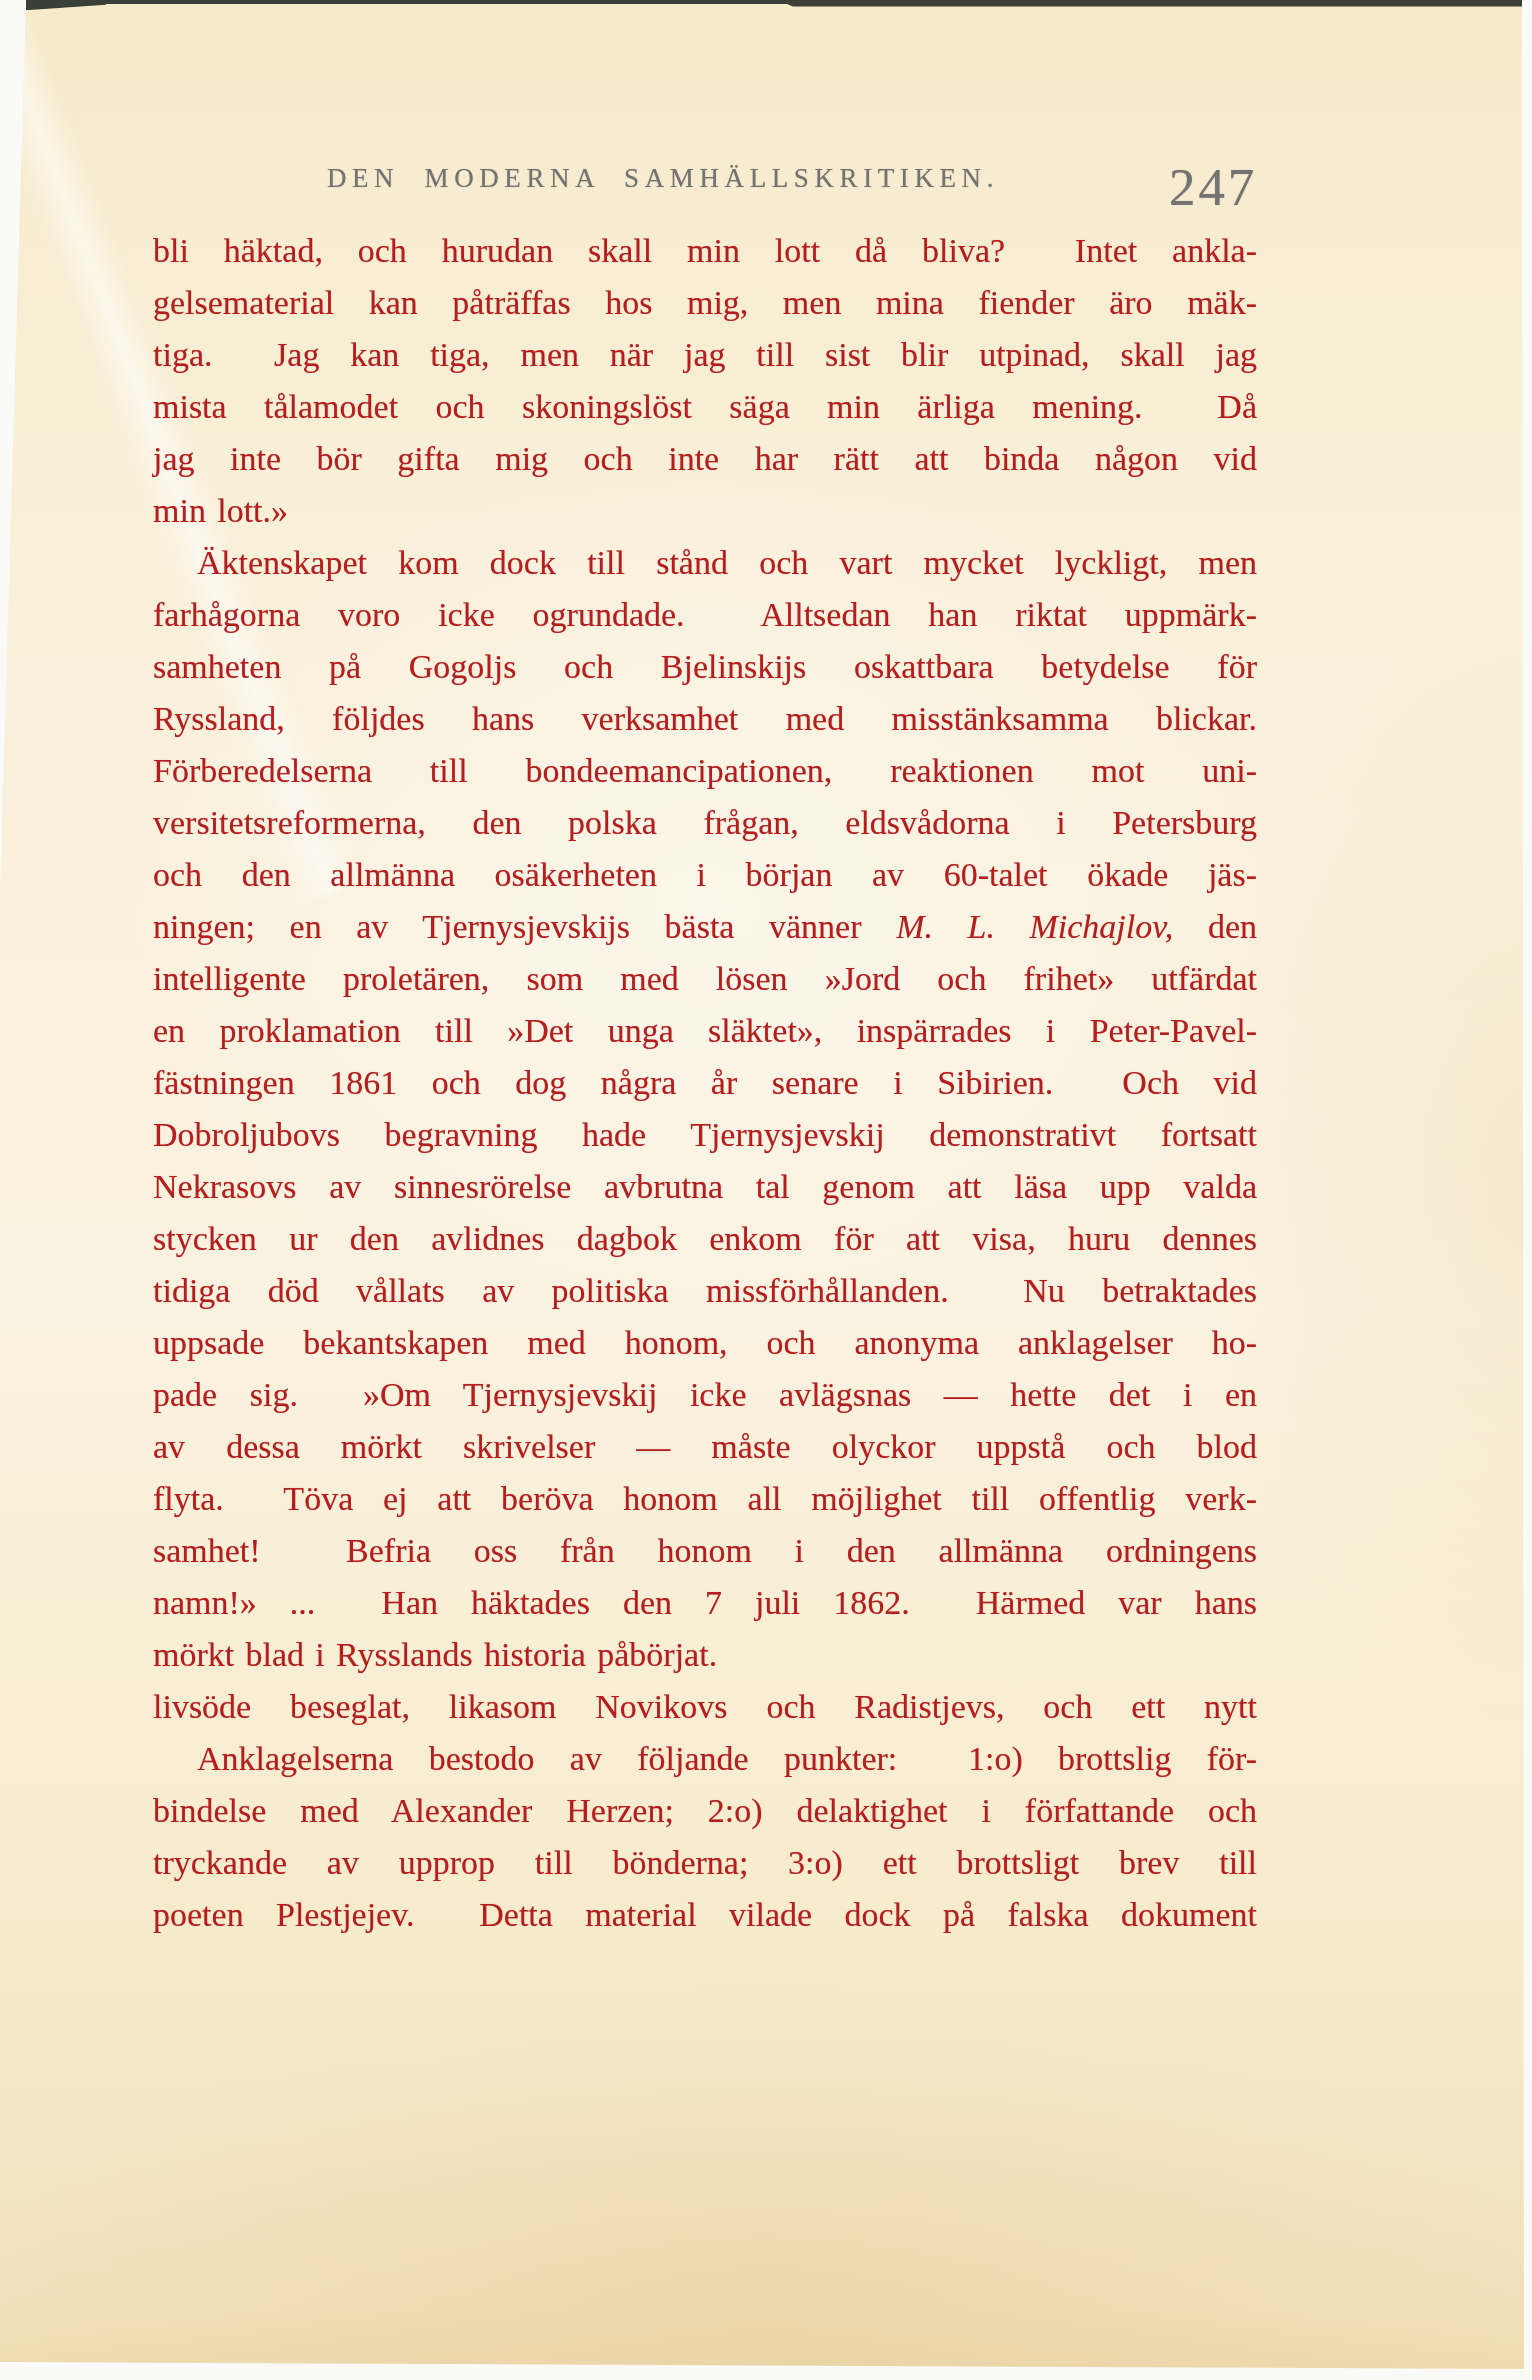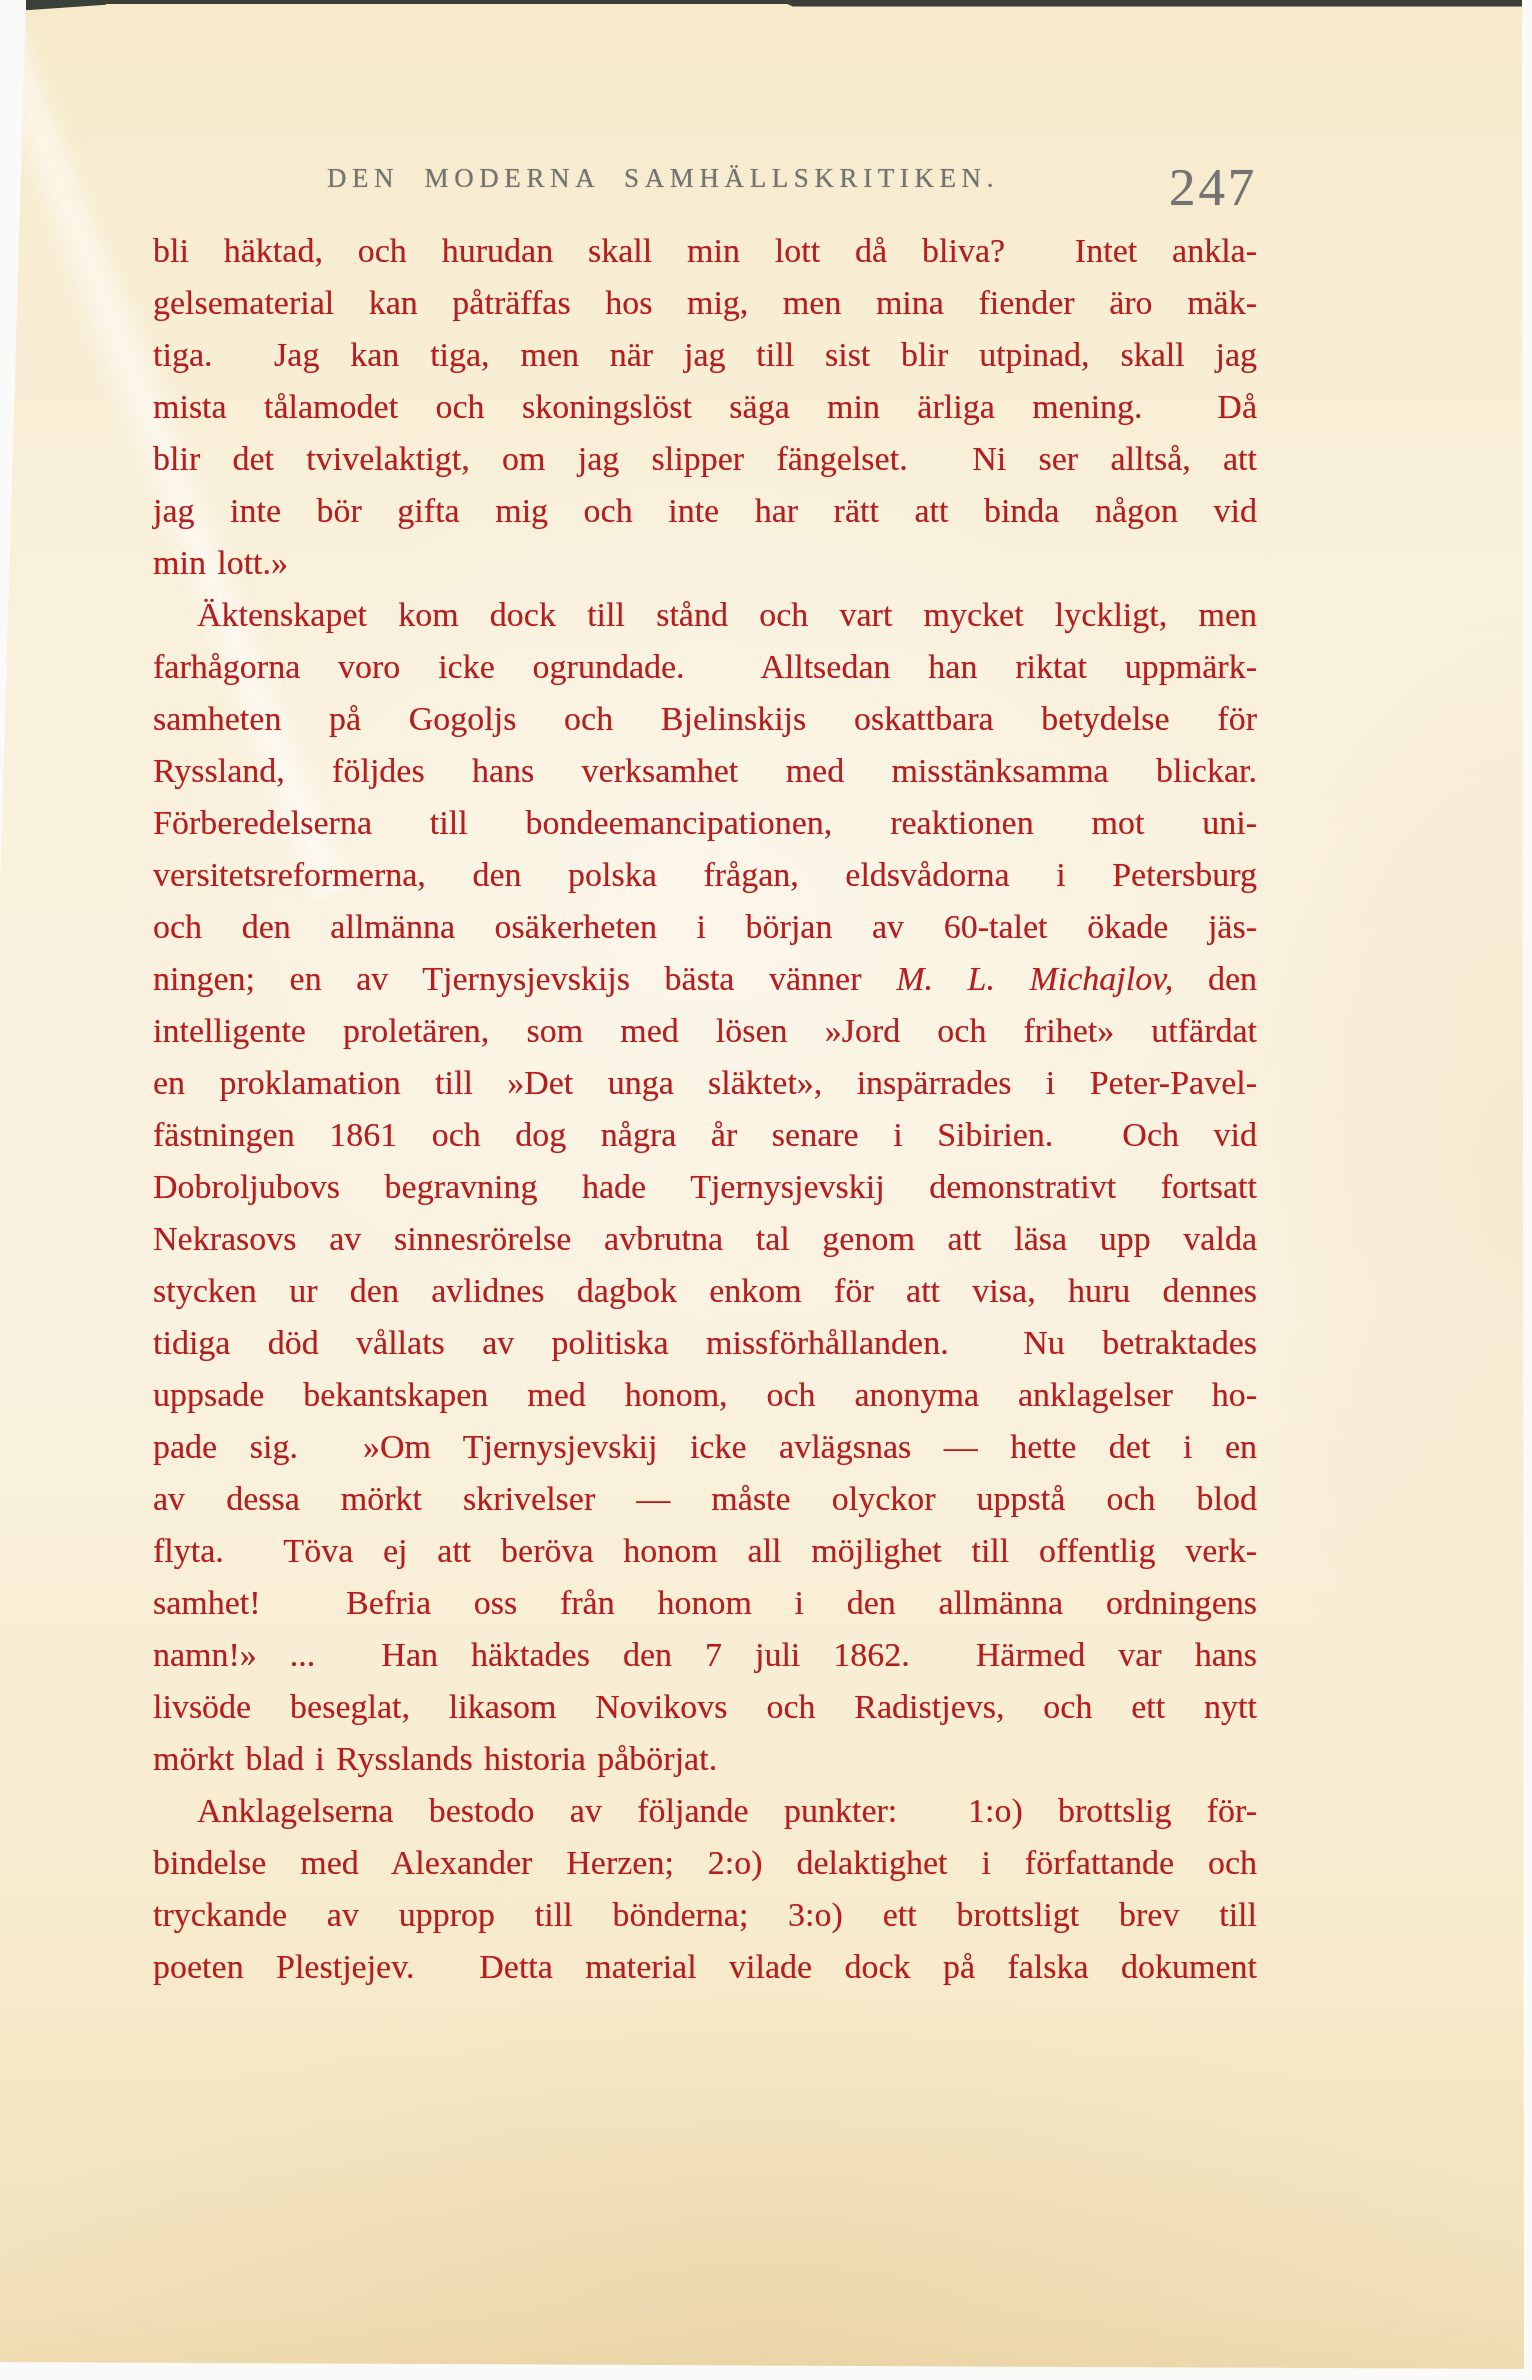--- a/index.html
+++ b/index.html
@@ -133,21 +133,20 @@
 <div class="running-head">
   <div class="running-title">DEN MODERNA SAMHÄLLSKRITIKEN.</div>
   <div class="page-number">247</div>
 </div>
 
 <div class="text-block">
     <p class="line"><span>bli häktad, och hurudan skall min lott då bliva? &nbsp;Intet ankla-</span></p>
     <p class="line"><span>gelsematerial kan påträffas hos mig, men mina fiender äro mäk-</span></p>
     <p class="line"><span>tiga. &nbsp;Jag kan tiga, men när jag till sist blir utpinad, skall jag</span></p>
     <p class="line"><span>mista tålamodet och skoningslöst säga min ärliga mening. &nbsp;Då</span></p>
-    <p class="line"><span>blir det tvivelaktigt, om jag slipper fängelset. &nbsp;Ni ser alltså, att</span></p>
     <p class="line"><span>jag inte bör gifta mig och inte har rätt att binda någon vid</span></p>
     <p class="line no-just"><span>min lott.»</span></p>
     <p class="line indent"><span>Äktenskapet kom dock till stånd och vart mycket lyckligt, men</span></p>
     <p class="line"><span>farhågorna voro icke ogrundade. &nbsp;Alltsedan han riktat uppmärk-</span></p>
     <p class="line"><span>samheten på Gogoljs och Bjelinskijs oskattbara betydelse för</span></p>
     <p class="line"><span>Ryssland, följdes hans verksamhet med misstänksamma blickar.</span></p>
     <p class="line"><span>Förberedelserna till bondeemancipationen, reaktionen mot uni-</span></p>
     <p class="line"><span>versitetsreformerna, den polska frågan, eldsvådorna i Petersburg</span></p>
     <p class="line"><span>och den allmänna osäkerheten i början av 60-talet ökade jäs-</span></p>
     <p class="line"><span>ningen; en av Tjernysjevskijs bästa vänner </span><span class="it">M. L. Michajlov,</span><span> den</span></p>
@@ -157,20 +156,20 @@
     <p class="line"><span>Dobroljubovs begravning hade Tjernysjevskij demonstrativt fortsatt</span></p>
     <p class="line"><span>Nekrasovs av sinnesrörelse avbrutna tal genom att läsa upp valda</span></p>
     <p class="line"><span>stycken ur den avlidnes dagbok enkom för att visa, huru dennes</span></p>
     <p class="line"><span>tidiga död vållats av politiska missförhållanden. &nbsp;Nu betraktades</span></p>
     <p class="line"><span>uppsade bekantskapen med honom, och anonyma anklagelser ho-</span></p>
     <p class="line"><span>pade sig. &nbsp;»Om Tjernysjevskij icke avlägsnas — hette det i en</span></p>
     <p class="line"><span>av dessa mörkt skrivelser — måste olyckor uppstå och blod</span></p>
     <p class="line"><span>flyta. &nbsp;Töva ej att beröva honom all möjlighet till offentlig verk-</span></p>
     <p class="line"><span>samhet! &nbsp;Befria oss från honom i den allmänna ordningens</span></p>
     <p class="line"><span>namn!»&nbsp;... &nbsp;Han häktades den 7 juli 1862. &nbsp;Härmed var hans</span></p>
+    <p class="line no-just"><span>mörkt blad i Rysslands historia påbörjat.</span></p>
     <p class="line"><span>livsöde beseglat, likasom Novikovs och Radistjevs, och ett nytt</span></p>
-    <p class="line no-just"><span>mörkt blad i Rysslands historia påbörjat.</span></p>
     <p class="line indent"><span>Anklagelserna bestodo av följande punkter: &nbsp;1:o) brottslig för-</span></p>
     <p class="line"><span>bindelse med Alexander Herzen; 2:o) delaktighet i författande och</span></p>
     <p class="line"><span>tryckande av upprop till bönderna; 3:o) ett brottsligt brev till</span></p>
     <p class="line"><span>poeten Plestjejev. &nbsp;Detta material vilade dock på falska dokument</span></p>
   </div>
 
 
 </body></html>

